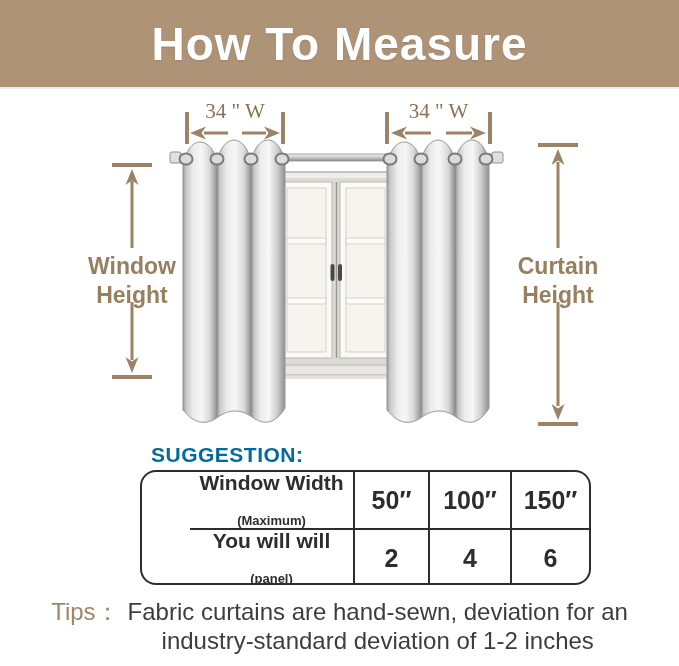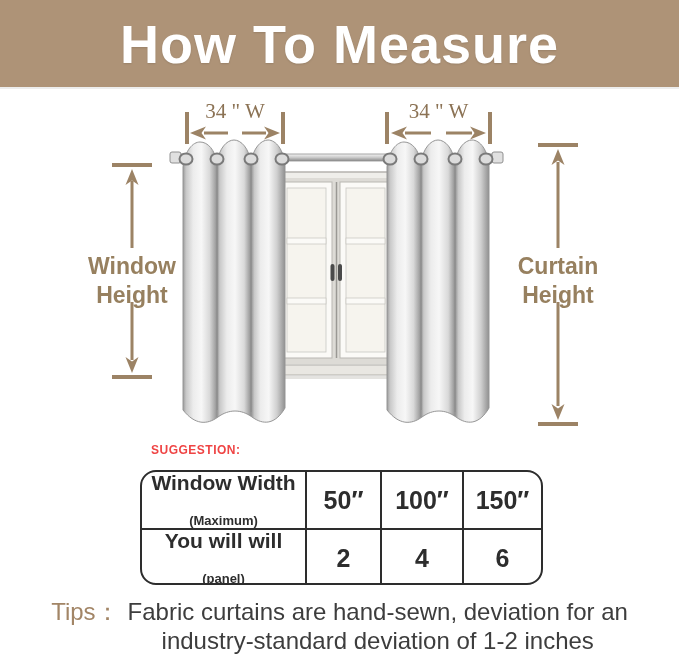--- a/index.html
+++ b/index.html
@@ -15,21 +15,21 @@
     position:relative;width:679px;height:666px;background:#ffffff;overflow:hidden;
     font-family:"Liberation Sans","DejaVu Sans",sans-serif;
   }
   .banner{
     position:absolute;left:0;top:0;width:679px;height:87px;
     background:var(--banner-bg);
     display:flex;align-items:center;justify-content:center;
     box-shadow:0 2px 0 rgba(0,0,0,0.07);
   }
   .banner-title{
-    color:#ffffff;font-size:54px;font-weight:bold;letter-spacing:1px;
+    color:#ffffff;font-size:46px;font-weight:bold;letter-spacing:1px;
     text-shadow:0 1px 2px rgba(0,0,0,0.12);
   }
   .diagram{position:absolute;left:0;top:88px;width:679px;height:350px;}
   .diagram svg{position:absolute;left:0;top:0;}
   .overlay{position:absolute;}
   .lbl-34{
     font-family:"Liberation Serif","DejaVu Serif",serif;
     font-size:21px;color:var(--serif-label);text-align:center;white-space:nowrap;
   }
   .lbl-34-left{left:187px;top:11px;width:96px;}
@@ -37,27 +37,28 @@
   .v-label{
     font-size:23px;font-weight:bold;color:var(--v-label);
     text-align:center;line-height:29px;
   }
   .lbl-wh{left:70px;top:164px;width:124px;}
   .lbl-ch{left:496px;top:164px;width:124px;}
   .mk{stroke:var(--accent);fill:none;}
   .mkf{fill:var(--accent);stroke:none;}
   .suggestion{
     position:absolute;left:151px;top:443px;
-    font-size:12px;font-weight:bold;letter-spacing:0.5px;color:#ef4444;
+    font-size:21px;font-weight:bold;letter-spacing:0.5px;color:#0369a1;
   }
   .size-table{
     position:absolute;left:140px;top:470px;width:399px;height:111px;
     border:2.5px solid var(--ink);border-radius:16px;overflow:hidden;background:#fff;
     display:grid;grid-template-columns:163px 75px 82px 1fr;grid-template-rows:1fr 1fr;
     color:var(--ink);
+    padding-left:48px;
   }
   .cell{
     display:flex;flex-direction:column;align-items:center;justify-content:center;
     border-left:2.5px solid var(--ink);border-top:2.5px solid var(--ink);
   }
   .cell.first-col{border-left:none;}
   .cell.first-row{border-top:none;}
   .cell .hdr{font-size:21px;font-weight:bold;line-height:22px;}
   .cell .sub{font-size:13px;font-weight:600;margin-top:19px;}
   .cell .val{font-size:25px;font-weight:700;text-align:right;}

